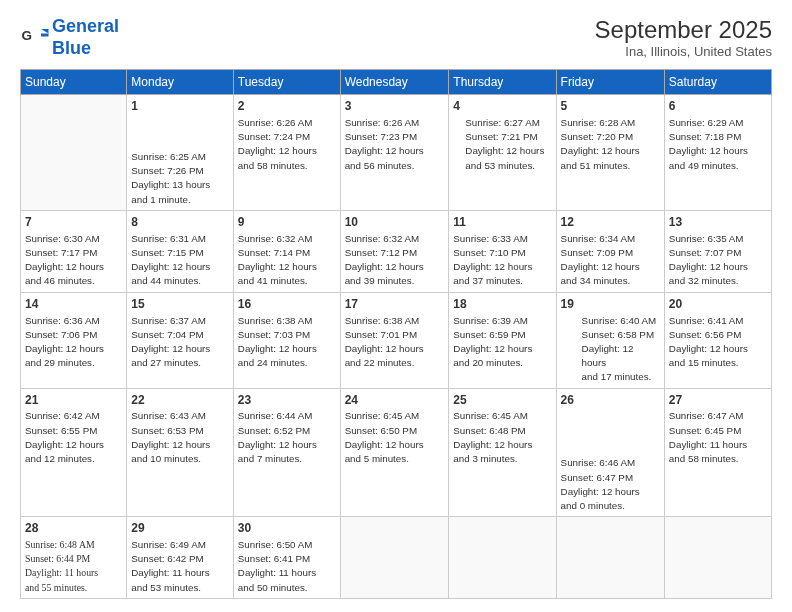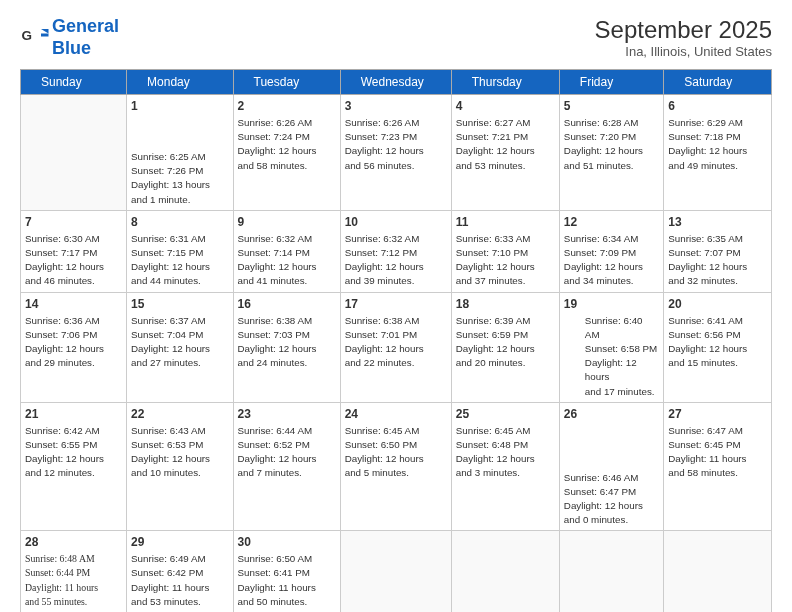--- a/index.html
+++ b/index.html
@@ -50,21 +50,21 @@
       color: #555;
     }
     .calendar {
       width: 100%;
       border-collapse: collapse;
       font-size: 10.5px;
     }
     .calendar th {
       background: #1565c0;
       color: #fff;
-      padding: 5px 20px;
+      padding: 5px 4px;
       text-align: left;
       font-size: 12px;
       font-weight: normal;
       border: 1px solid #aaa;
     }
     .calendar td {
       border: 1px solid #ccc;
       vertical-align: top;
       padding: 3px 4px;
       width: 113px;
@@ -139,21 +139,21 @@
           </td>
           <td>
             <div class="day-num">3</div>
             <div class="day-info" style="white-space: pre-line;">Sunrise: 6:26 AM
 Sunset: 7:23 PM
 Daylight: 12 hours
 and 56 minutes.</div>
           </td>
           <td>
             <div class="day-num">4</div>
-            <div class="day-info" style="white-space: pre-line;">Sunrise: 6:27 AM
+            <div class="day-info" style="white-space: pre-line; margin-left: 12px;">Sunrise: 6:27 AM
 Sunset: 7:21 PM
 Daylight: 12 hours
 and 53 minutes.</div>
           </td>
           <td>
             <div class="day-num">5</div>
             <div class="day-info" style="white-space: pre-line;">Sunrise: 6:28 AM
 Sunset: 7:20 PM
 Daylight: 12 hours
 and 51 minutes.</div>

